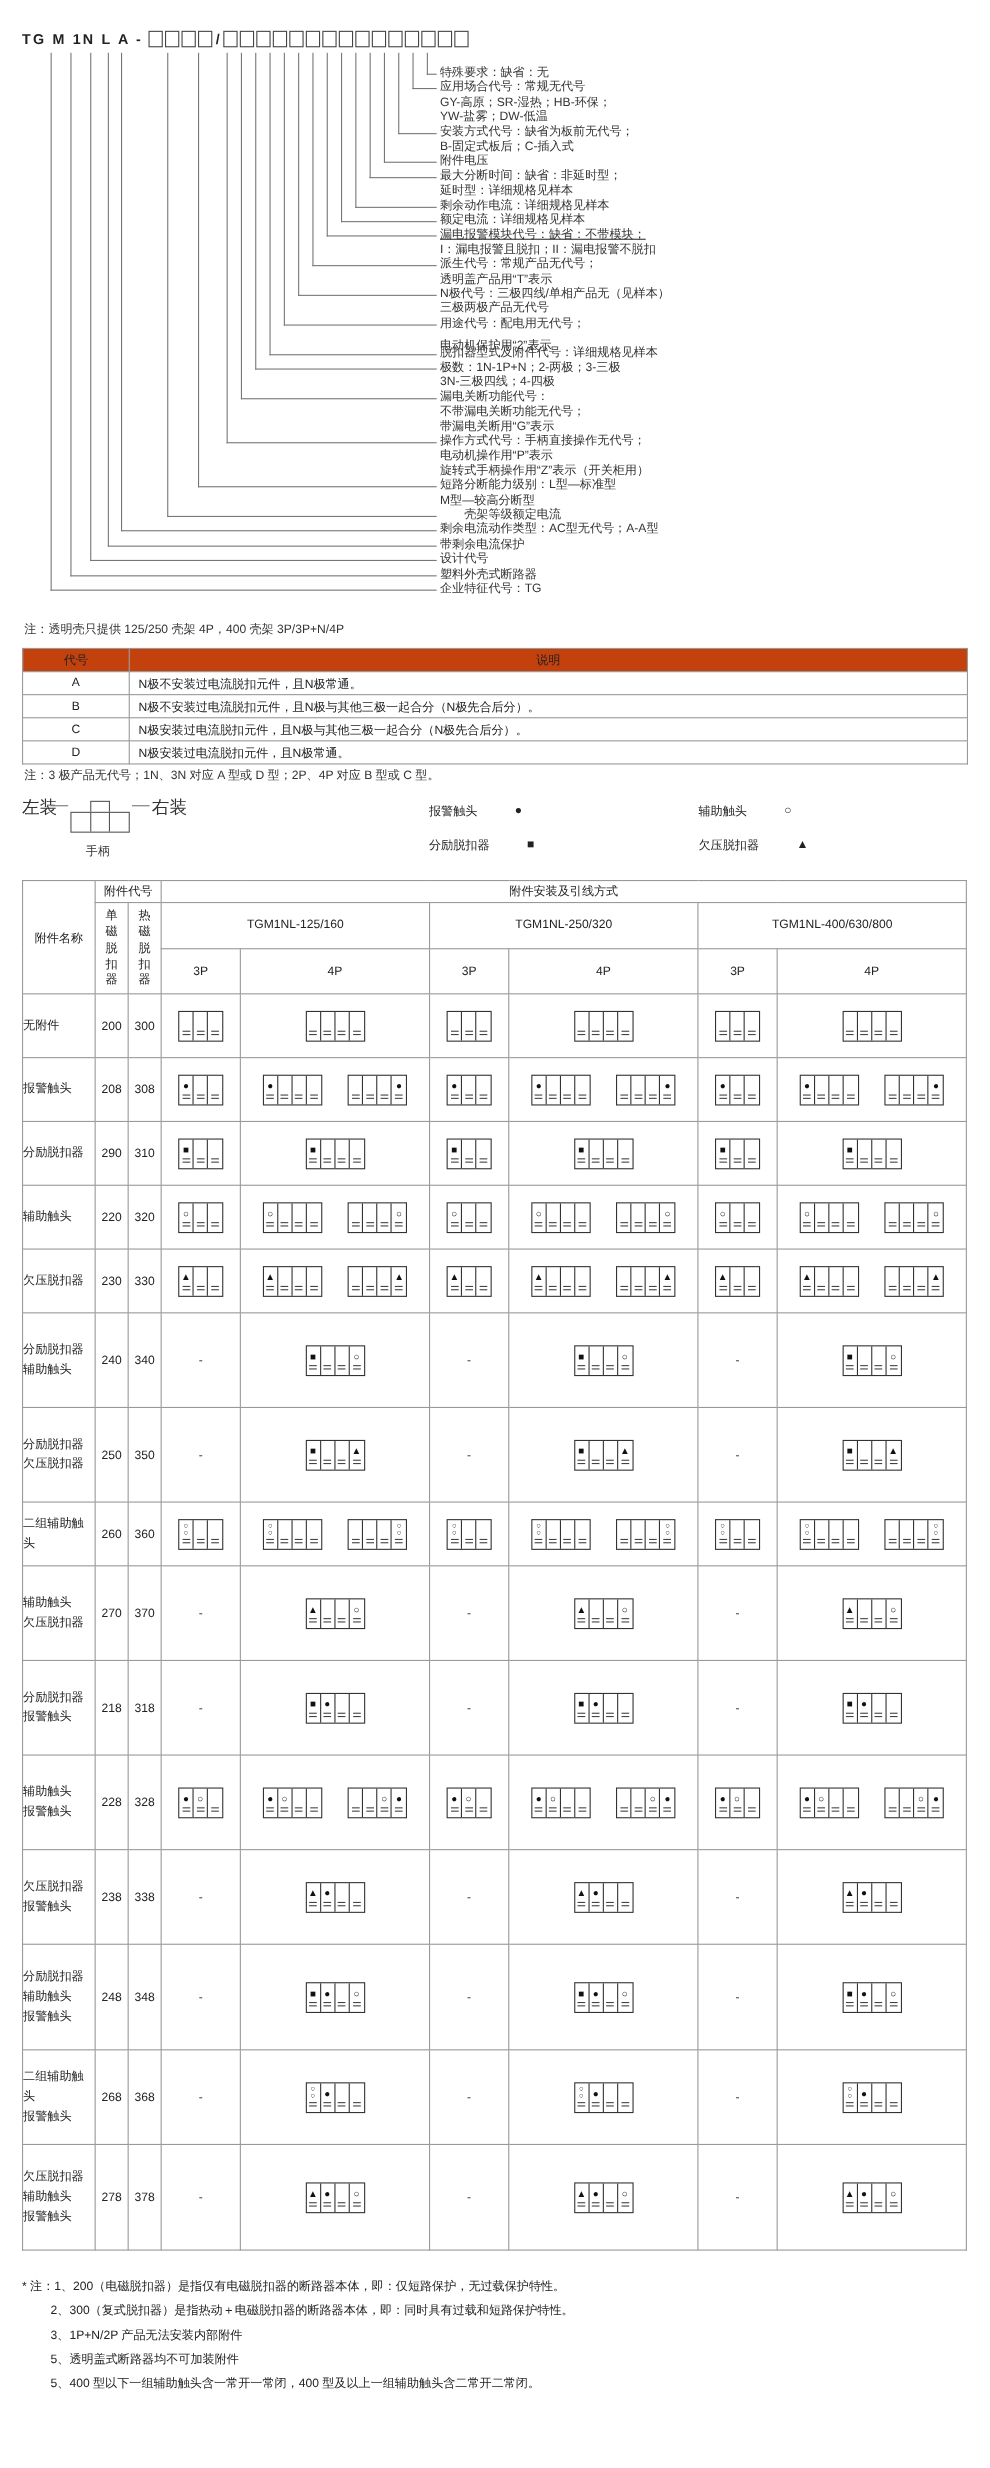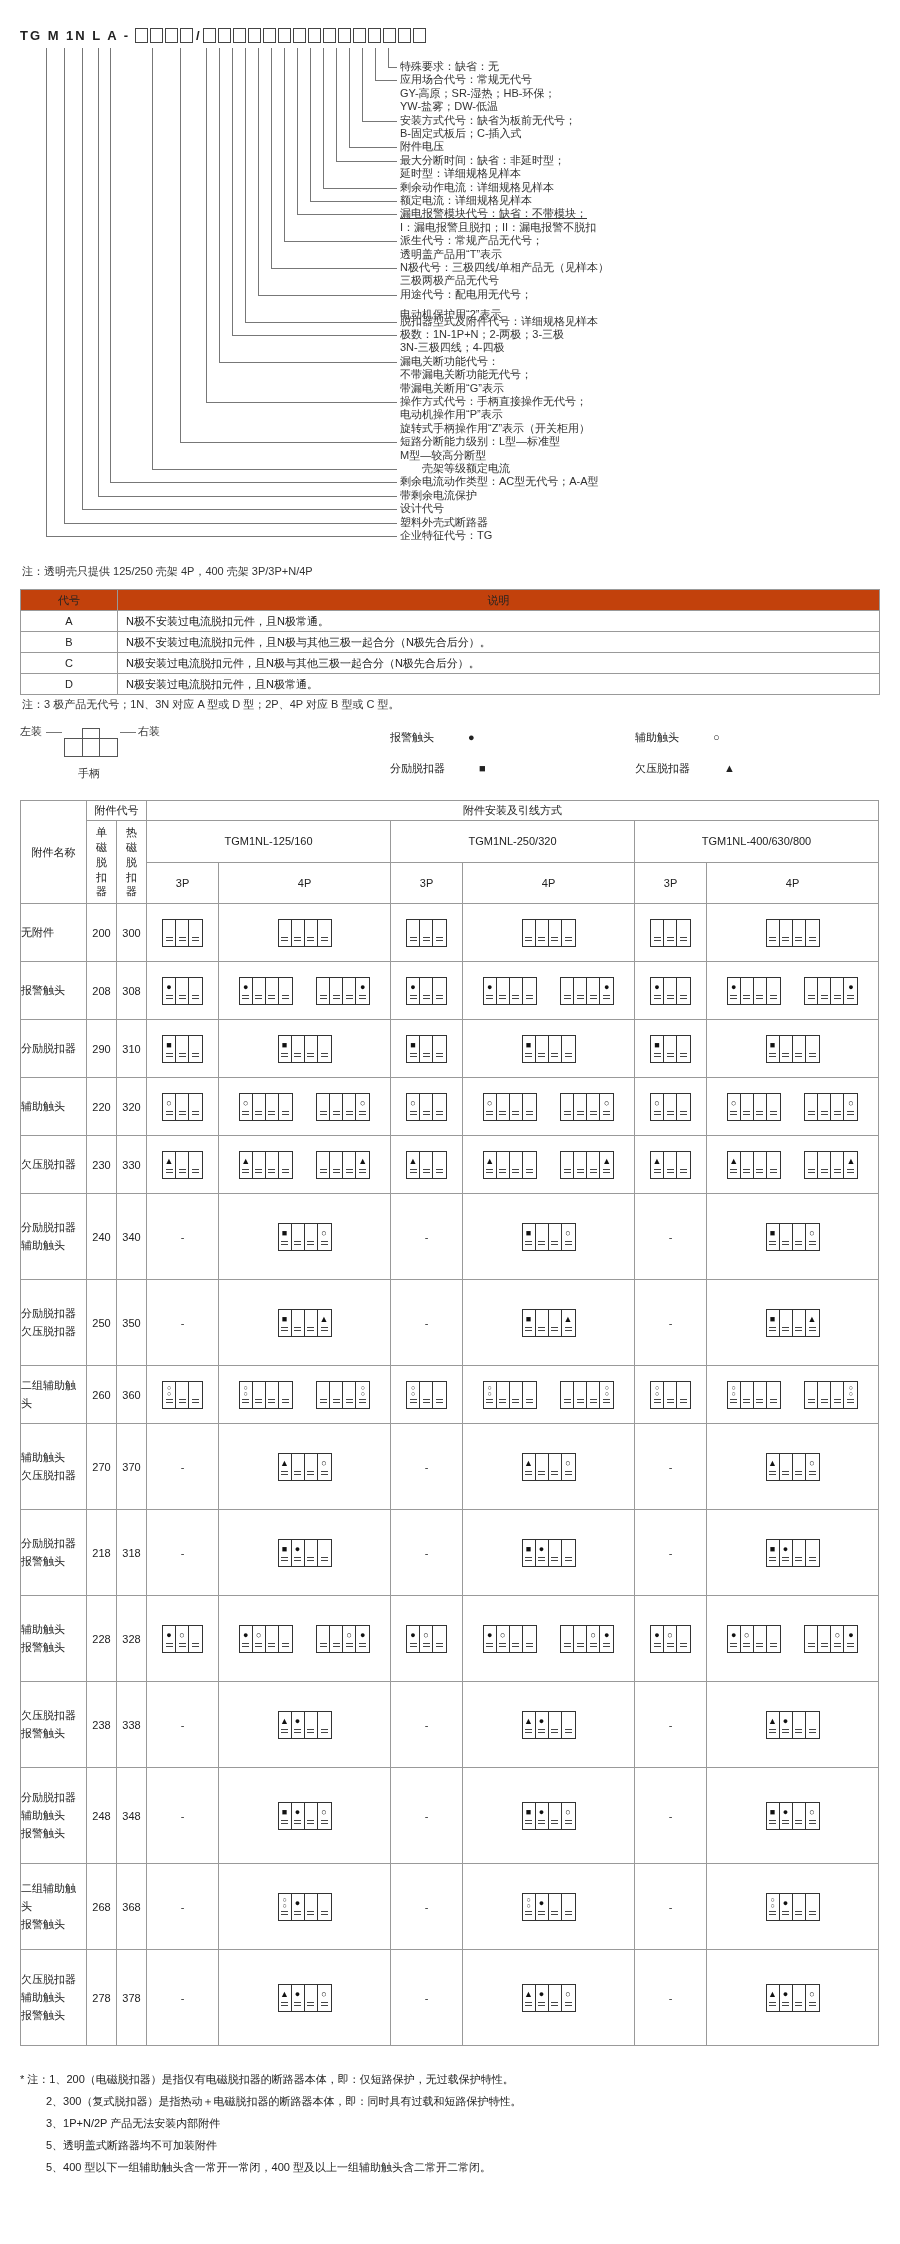--- a/index.html
+++ b/index.html
@@ -23,21 +23,21 @@
   .abcd th,.abcd td{border:1px solid #999;padding:2px 8px;height:16px;}
   .abcd th{font-weight:normal;text-align:center;background:#c2410c;}
   .abcd td.code{width:80px;text-align:center;}
   .abcd td.desc{text-align:left;}
 
   .sec-title{font-size:13px;font-weight:bold;margin:18px 0 8px 2px;}
 
   
   .legend{display:flex;align-items:flex-start;margin:6px 0 14px;}
   .legend-handle{width:210px;position:relative;height:64px;}
-  .hd-lbl{font-size:11px;color:#333;position:absolute;}
+  .hd-lbl{font-size:16px;color:#333;position:absolute;}
   .hd-left{left:0;top:2px;}
   .hd-right{left:118px;top:2px;}
   .hd-line{position:absolute;height:1px;background:#777;width:16px;top:10px;}
   .hd-line.l{left:26px;}
   .hd-line.r{left:100px;}
   .hd-fig{position:absolute;left:44px;top:6px;width:54px;height:30px;}
   .hd-tab{position:absolute;left:18px;top:0;width:16px;height:11px;border:1px solid #555;background:#fff;}
   .hd-bodybox{position:absolute;left:0;top:10px;width:52px;height:17px;border:1px solid #555;background:#fff;}
   .hd-bodybox i{position:absolute;top:0;bottom:0;width:1px;background:#555;display:block;}
   .hd-bodybox i.d1{left:17px;} .hd-bodybox i.d2{left:34px;}

